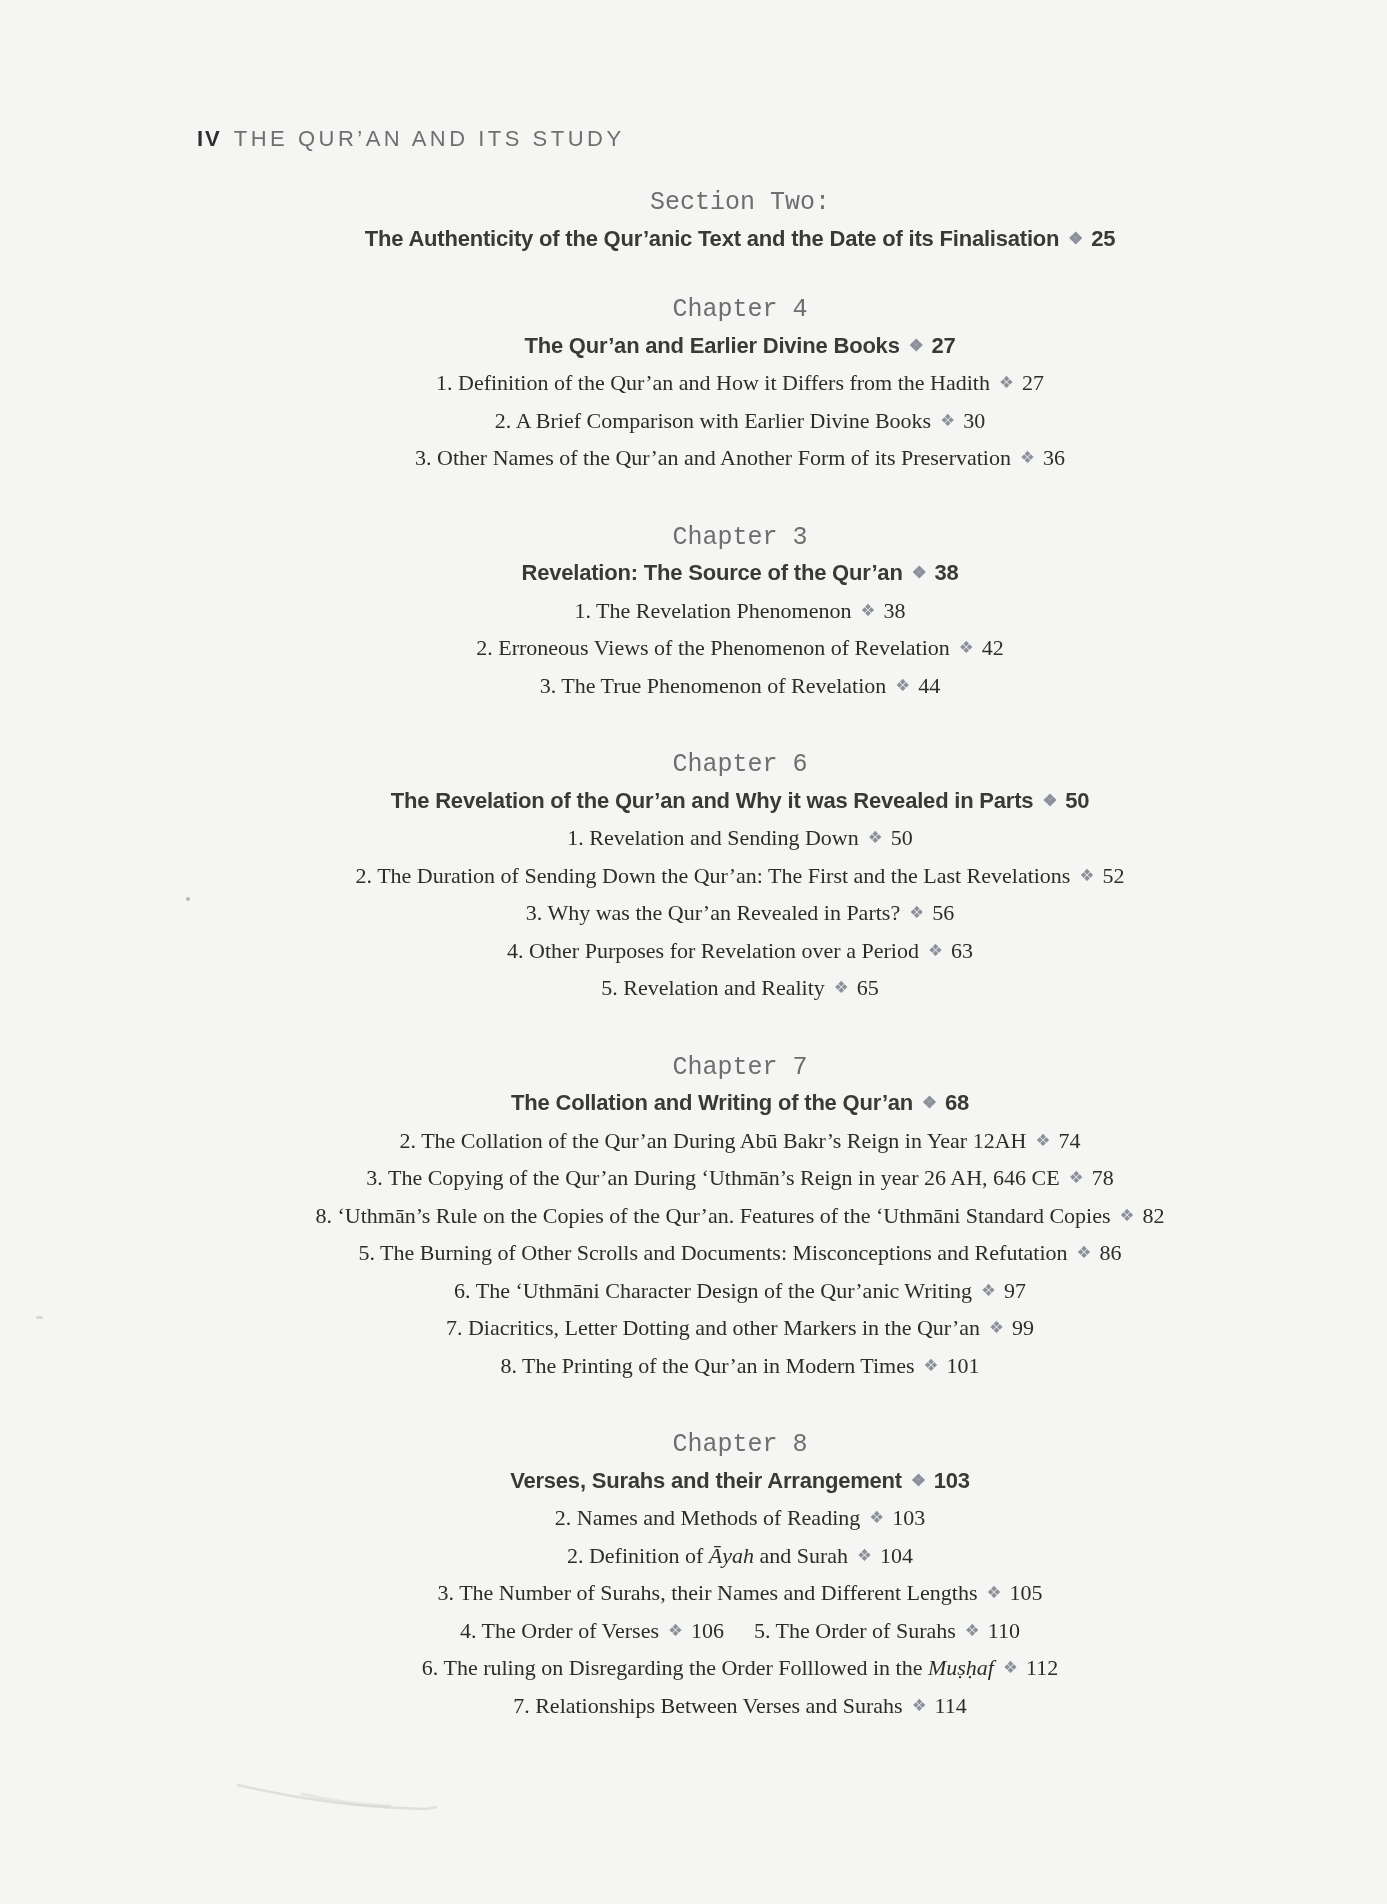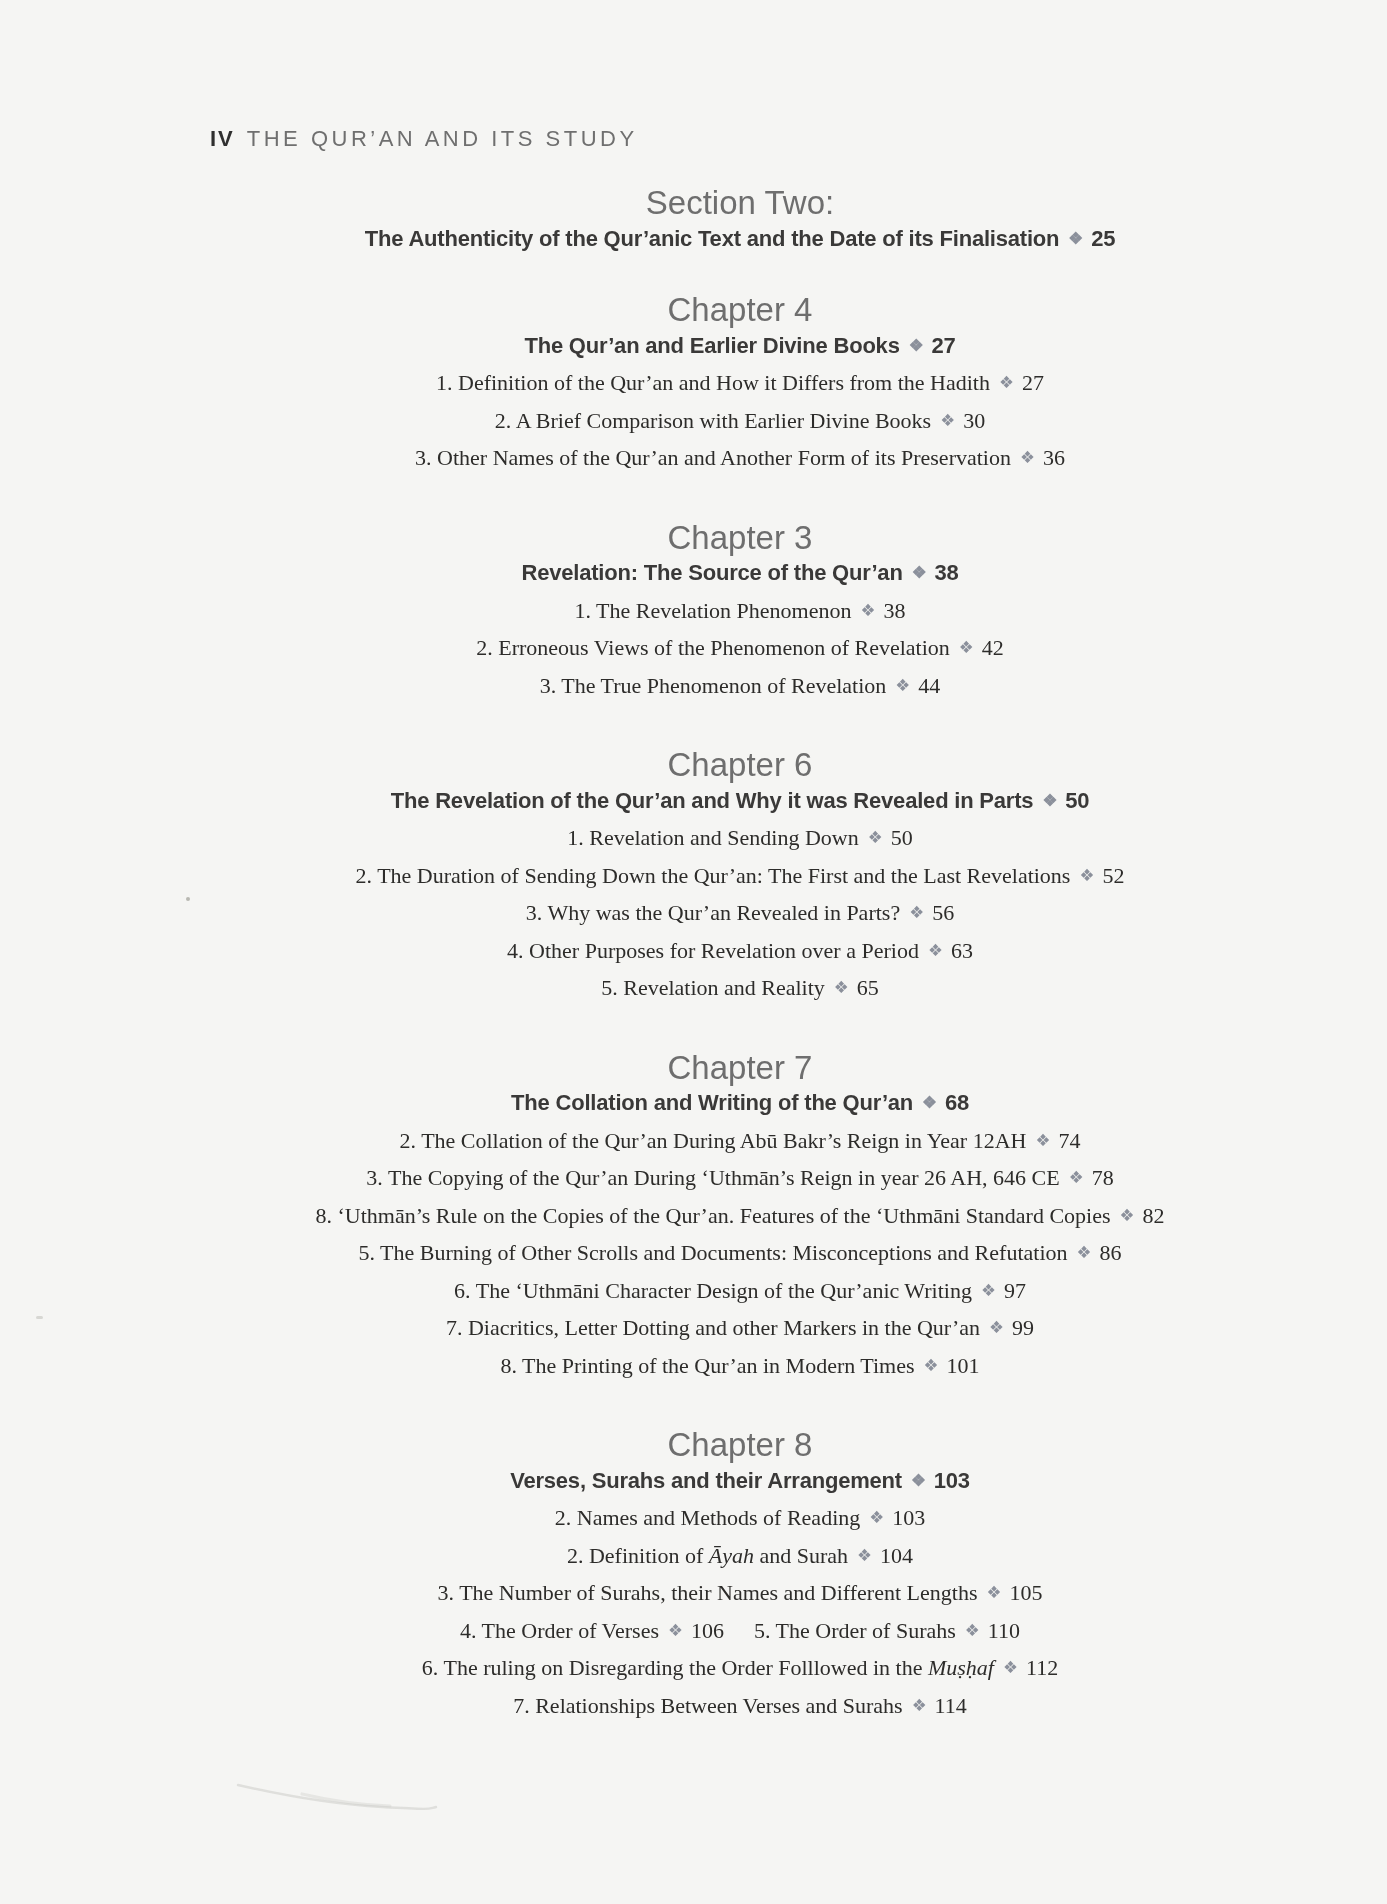--- a/index.html
+++ b/index.html
@@ -4,36 +4,36 @@
 <style>
   html,body{margin:0;padding:0;}
   body{
     width:1387px;height:1904px;
     background:#f5f5f3;
     overflow:hidden;position:relative;
     font-family:"Liberation Serif", serif;
     color:#2d2c2a;
   }
   .scan-header{
-    position:absolute;left:210px;top:126px;
+    position:absolute;left:197px;top:126px;
     font-family:"Liberation Sans", sans-serif;
     font-size:22px;line-height:26px;
     letter-spacing:3.5px;color:#6f6f6f;
     white-space:nowrap;
   }
   .scan-header .folio{
     font-weight:bold;color:#2f2f2f;letter-spacing:2px;margin-right:12px;
   }
   .content{
     position:absolute;top:185px;left:146px;width:1188px;
     text-align:center;
   }
   .sec-label,.chap-label{
-    font-family:Liberation Sans, sans-serif;
-    font-size:33px;line-height:35.5px;color:#6e6e6e;
+    font-family:Liberation Mono, monospace;
+    font-size:25px;line-height:35.5px;color:#6e6e6e;
     font-weight:normal;
     text-align:center;
   }
   .sec-title,.chap-title{
     font-family:"Liberation Sans", sans-serif;
     font-size:22px;line-height:35.5px;
     font-weight:bold;color:#3a3938;letter-spacing:-0.2px;
     white-space:nowrap;
   }
   .toc-line{

